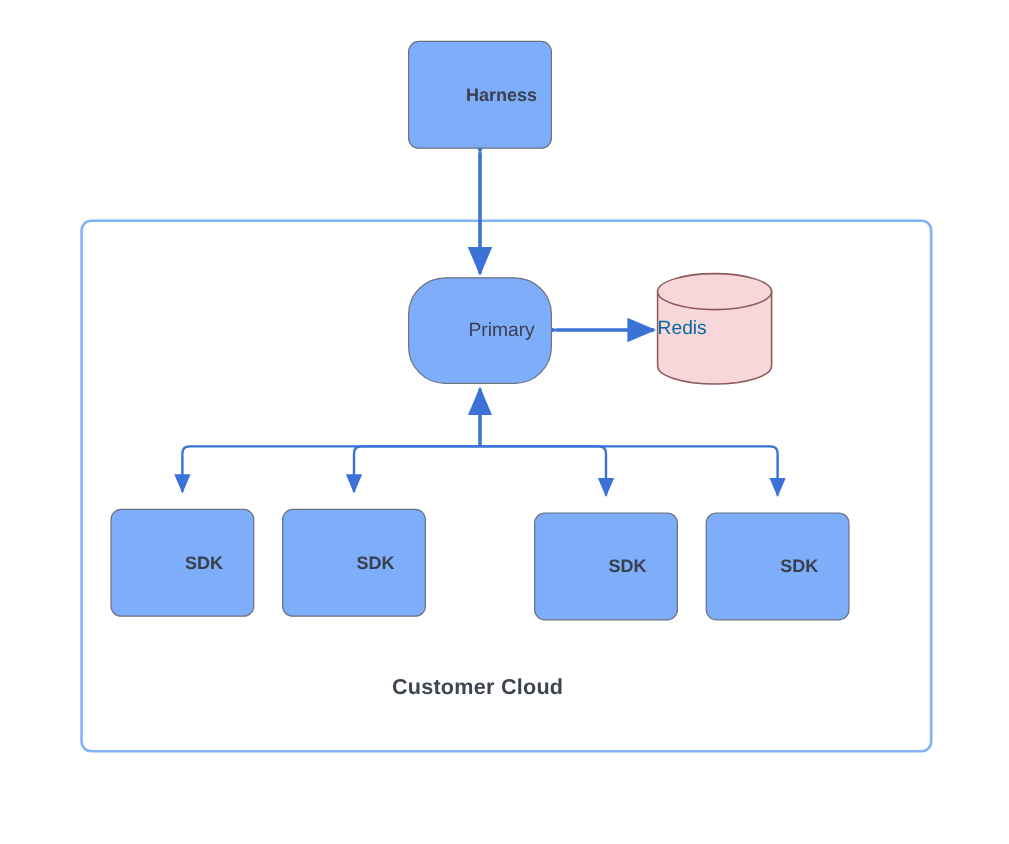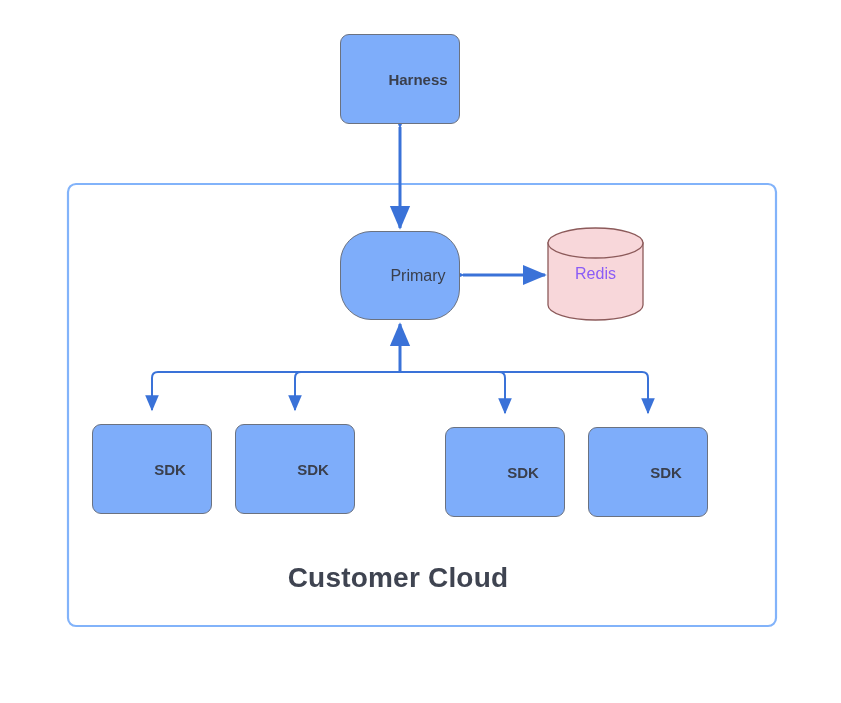--- a/index.html
+++ b/index.html
@@ -43,29 +43,29 @@
     font-size: 15px;
   }
   .node.plain {
     font-weight: normal;
     font-size: 16px;
   }
   .cylinder-label {
     position: absolute;
     display: flex;
     align-items: center;
-    justify-content: center;
-    color: #8b5cf6;
+    justify-content: flex-start;
+    color: #0369a1;
     font-size: 16px;
     font-weight: normal;
     user-select: none;
   }
   .group-title {
     position: absolute;
-    font-size: 28px;
+    font-size: 18px;
     font-weight: bold;
     color: #3f4451;
     text-align: center;
     user-select: none;
     letter-spacing: 0.2px;
   }
 </style>
 </head>
 <body>
 

